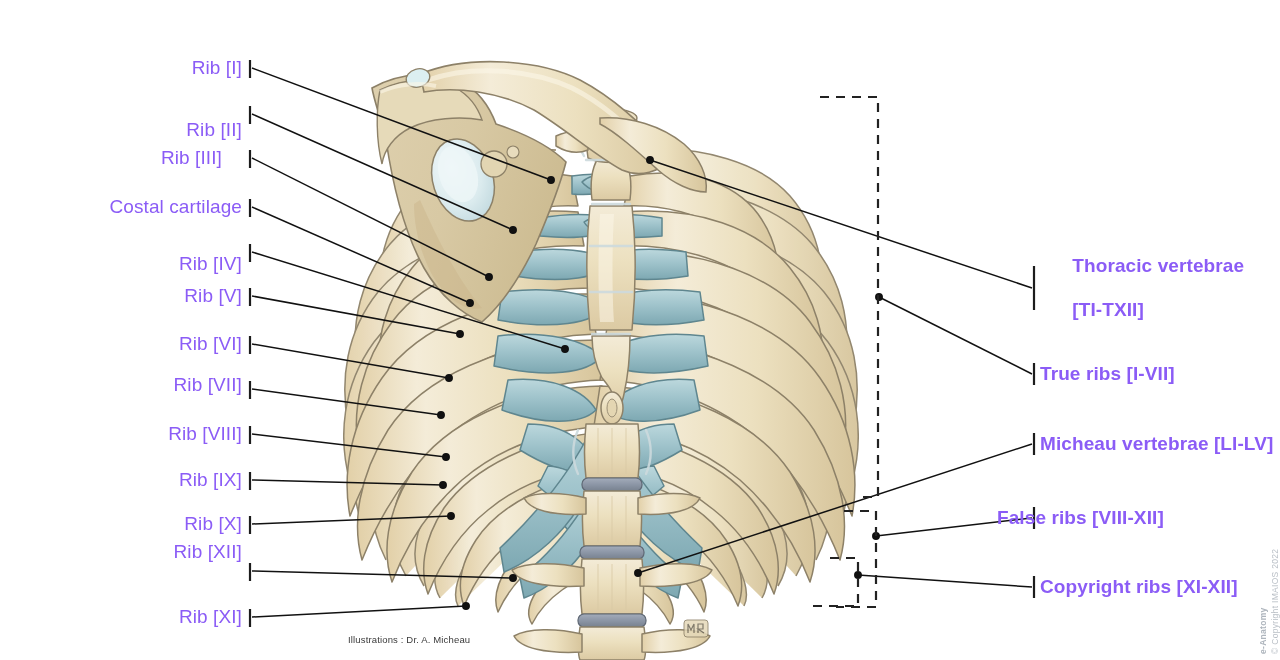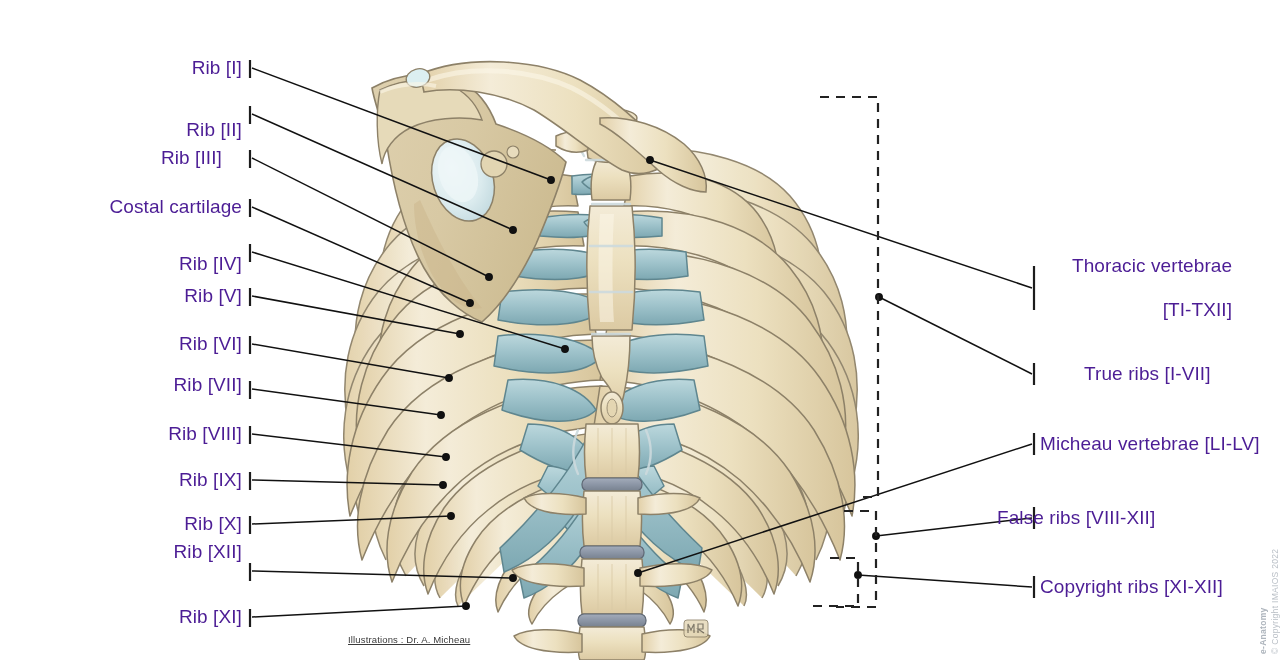--- a/index.html
+++ b/index.html
@@ -1,25 +1,25 @@
 <!DOCTYPE html>
 <html><head>
 <meta charset="utf-8">
 <style>
   html,body{margin:0;padding:0;background:#ffffff;}
   body{width:1280px;height:660px;overflow:hidden;
        font-family:"Liberation Sans","DejaVu Sans",sans-serif;}
   #stage{position:relative;width:1280px;height:660px;background:#ffffff;}
   #art{position:absolute;left:0;top:0;width:1280px;height:660px;}
 
-  .lbl{position:absolute;font-size:19px;line-height:22px;color:#4c1d95;
+  .lbl{position:absolute;font-size:19px;line-height:22px;color:#8b5cf6;
        white-space:pre;letter-spacing:.1px;}
   .lbl-left{text-align:right;transform:translateY(-50%);}
-  .lbl-right{text-align:right;transform:translateY(-50%);}
-  .credit{position:absolute;font-size:9.5px;color:#3a3a3a;letter-spacing:.15px;text-decoration:underline;}
+  .lbl-right{text-align:left;transform:translateY(-50%);font-weight:bold;}
+  .credit{position:absolute;font-size:9.5px;color:#3a3a3a;letter-spacing:.15px;}
   .vcredit{position:absolute;transform-origin:0 0;transform:rotate(-90deg);
            font-size:8.5px;color:#b9bfc6;white-space:nowrap;letter-spacing:.3px;}
   .vcredit.b{font-weight:bold;color:#aeb5bd;}
 </style>
 </head>
 <body>
 
 <div id="stage">
 
   <svg id="art" viewBox="0 0 1280 660">
@@ -389,21 +389,21 @@
     <div class="lbl lbl-left" style="right:1038px;top:524px">Rib [X]</div>
     <div class="lbl lbl-left" style="right:1038px;top:552px">Rib [XII]</div>
     <div class="lbl lbl-left" style="right:1038px;top:617px">Rib [XI]</div>
   </div>
 
   <div>
     <div class="lbl lbl-right" style="left:1040px;top:288px">
       <span>Thoracic vertebrae</span><br>
       <span>[TI-TXII]</span>
     </div>
-    <div class="lbl lbl-right" style="left:1084px;top:374px">True ribs [I-VII]</div>
+    <div class="lbl lbl-right" style="left:1040px;top:374px">True ribs [I-VII]</div>
     <div class="lbl lbl-right" style="left:1040px;top:444px">Micheau vertebrae [LI-LV]</div>
     <div class="lbl lbl-right" style="left:997px;top:518px">False ribs [VIII-XII]</div>
     <div class="lbl lbl-right" style="left:1040px;top:587px">Copyright ribs [XI-XII]</div>
   </div>
 
   <div class="credit" style="left:348px;top:634px">Illustrations : Dr. A. Micheau</div>
 
   <div class="vcredit b" style="left:1258px;top:654px">e-Anatomy</div>
   <div class="vcredit" style="left:1270px;top:654px">© Copyright IMAIOS 2022</div>
 

